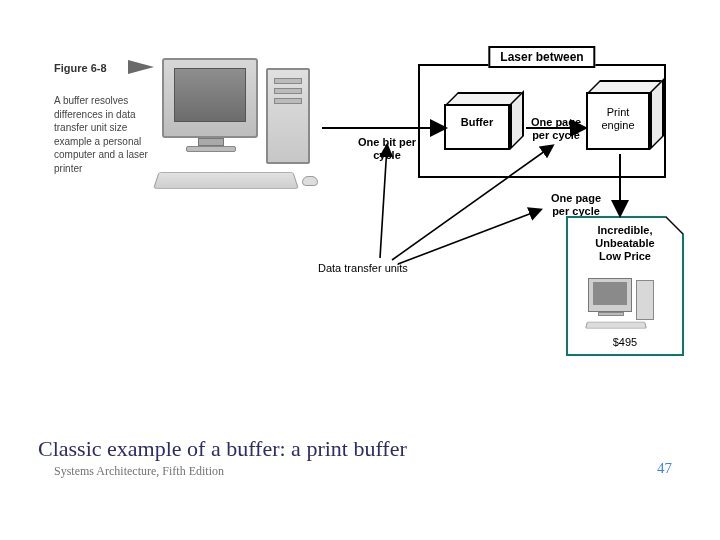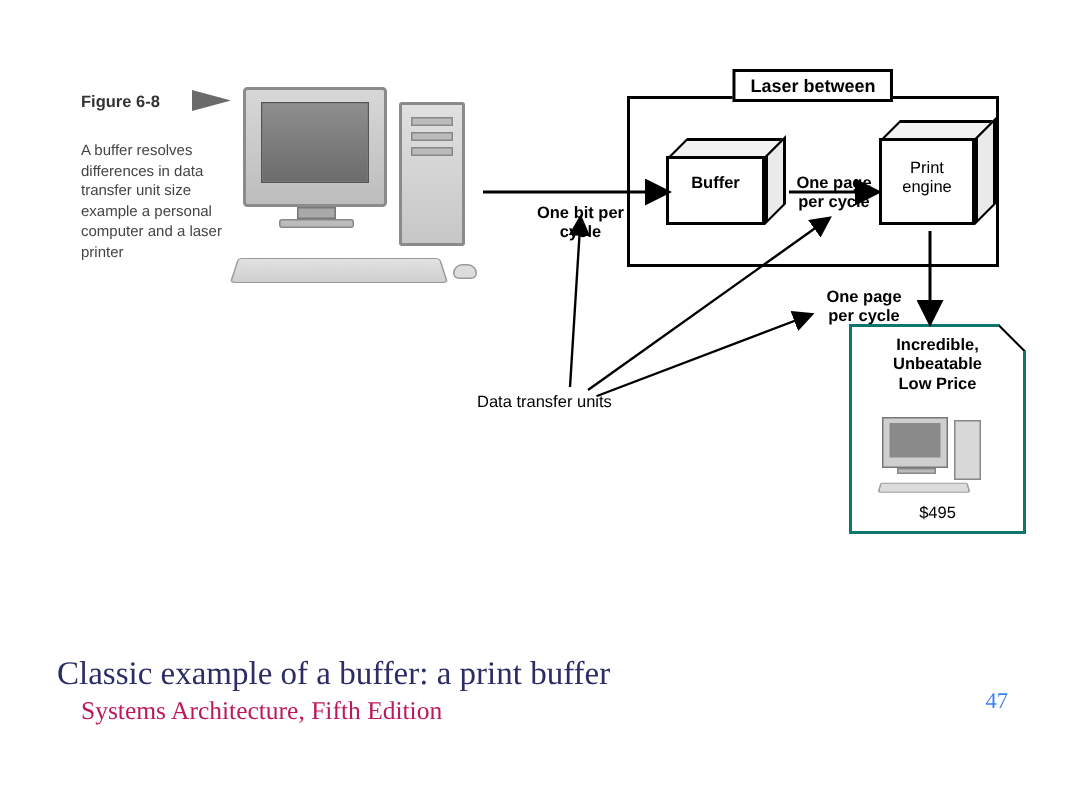--- a/index.html
+++ b/index.html
@@ -104,21 +104,21 @@
   .maincap {
     position:absolute; left:38px; top:396px;
     font-family: "Times New Roman", Times, serif;
     font-size: 22px; color: #2c2c66; margin-top: 40px;
   }
 
   
   .footer-left {
     position:absolute; left:54px; top:464px;
     font-family: "Times New Roman", Times, serif;
-    font-size: 17px; color:#be185d;
+    font-size: 12px; color:#737373;
   }
   .footer-right {
     position:absolute; right:48px; top:460px;
     font-family: "Times New Roman", Times, serif;
     font-size: 15px; color:#3b82f6;
   }
 
   
   svg.arrows { position:absolute; left:0; top:0; width:720px; height:540px; pointer-events:none; }
 </style>

